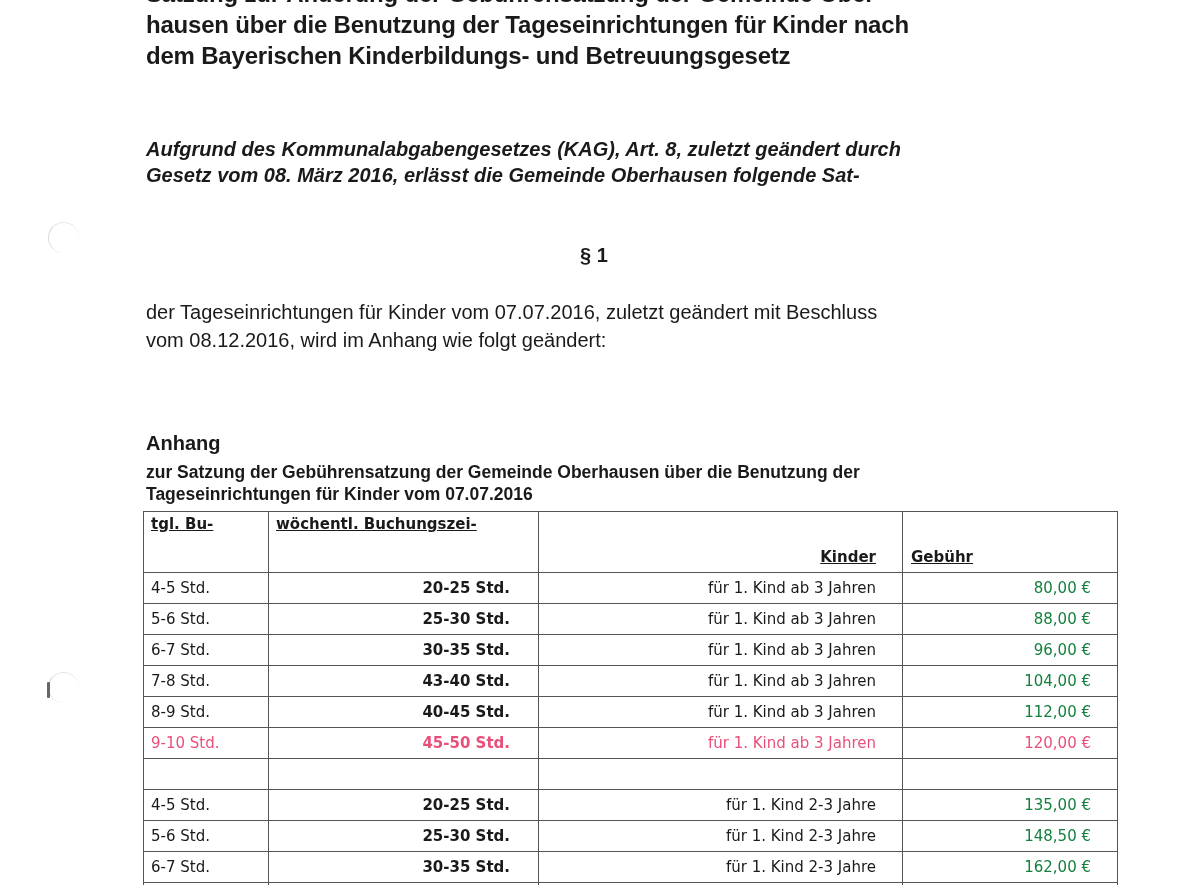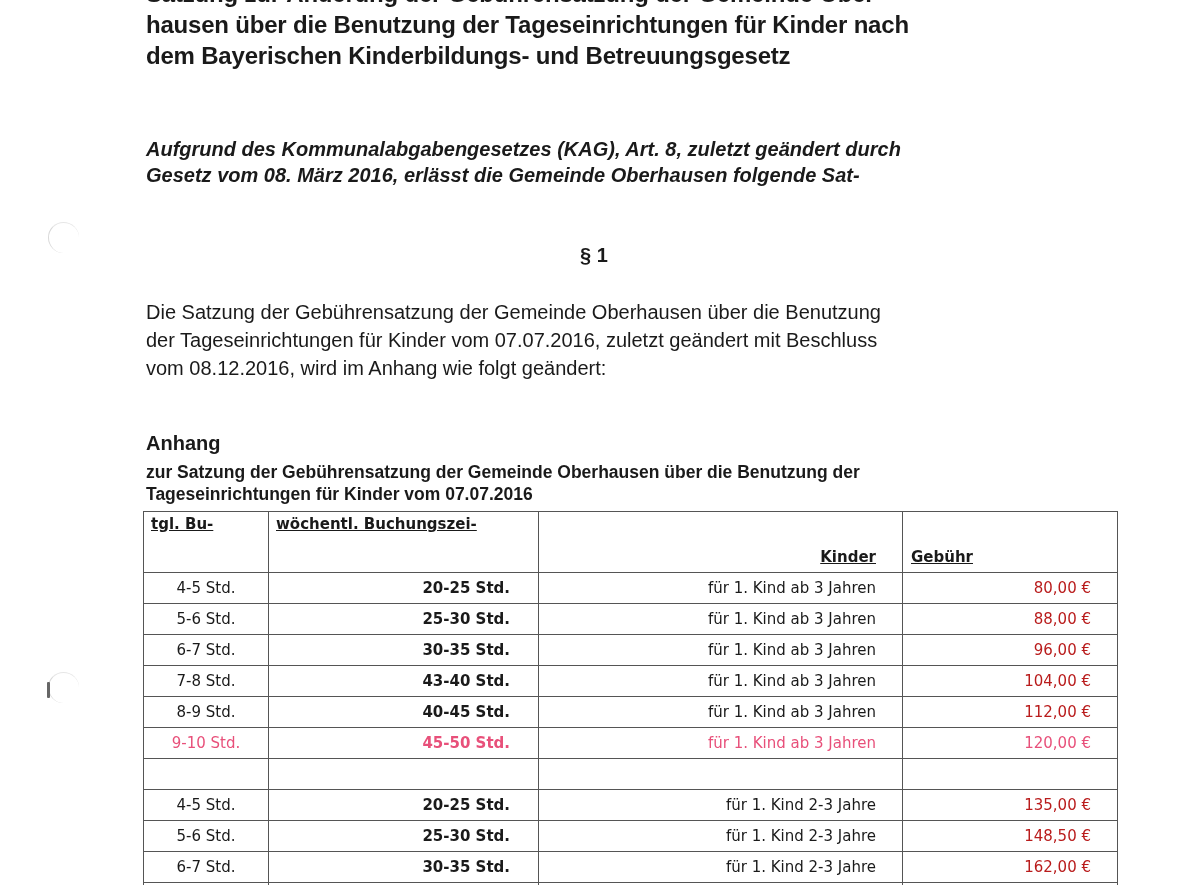--- a/index.html
+++ b/index.html
@@ -97,25 +97,25 @@
   }
   table.fees th {
     font-weight: bold;
     height: 54px;
     vertical-align: top;
   }
   table.fees th u { text-decoration: underline; }
   table.fees th.h-top { text-align: left; padding-top: 3px; }
   table.fees th.h-bottom { text-align: right; vertical-align: bottom; padding-bottom: 6px; }
   table.fees th.h-fee { text-align: left; vertical-align: bottom; padding-bottom: 6px; padding-left: 8px; }
-  .c1 { width: 110px; text-align: center; }
+  .c1 { width: 110px; text-align: left; }
   .c2 { width: 234px; text-align: right; padding-right: 28px !important; font-weight: bold; }
   .c3 { width: 330px; text-align: right; padding-right: 26px !important; }
   .c4 { width: 181px; text-align: right; padding-right: 26px !important; }
-  td.fee { color: #b91c1c; margin-left: 44px; }
+  td.fee { color: #15803d; margin-left: 44px; }
   tr.highlight td { color: #e8507a; }
   tr.spacer td { height: 30px; }
 
   .punch {
     position: absolute;
     width: 30px; height: 30px;
     border-radius: 50%;
     border-left: 1.5px solid #d8d8d8;
     border-top: 1px solid #e6e6e6;
   }
@@ -145,21 +145,20 @@
   <div class="preamble">
     <div>Aufgrund des Kommunalabgabengesetzes (KAG), Art. 8, zuletzt geändert durch</div>
     <div>Gesetz vom 08. März 2016, erlässt die Gemeinde Oberhausen folgende Sat-</div>
   </div>
 
   <div class="section-mark">
     <span>§ 1</span>
   </div>
 
   <div class="body-para">
-    <div>Die Satzung der Gebührensatzung der Gemeinde Oberhausen über die Benutzung</div>
     <div>der Tageseinrichtungen für Kinder vom 07.07.2016, zuletzt geändert mit Beschluss</div>
     <div>vom 08.12.2016, wird im Anhang wie folgt geändert:</div>
   </div>
 
   <div class="annex-heading">Anhang</div>
   <div class="annex-sub">
     <div>zur Satzung der Gebührensatzung der Gemeinde Oberhausen über die Benutzung der</div>
     <div>Tageseinrichtungen für Kinder vom 07.07.2016</div>
   </div>
 

